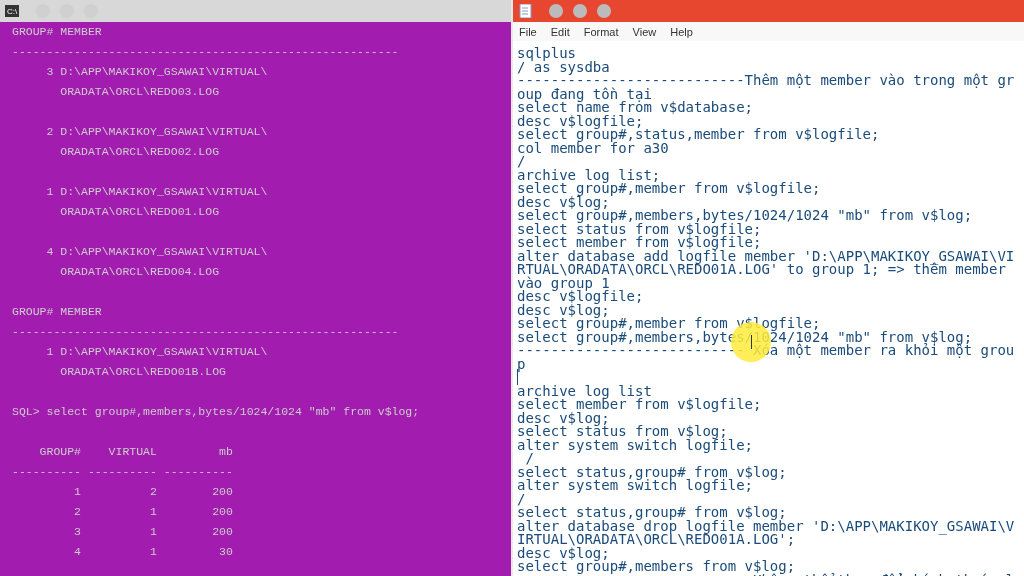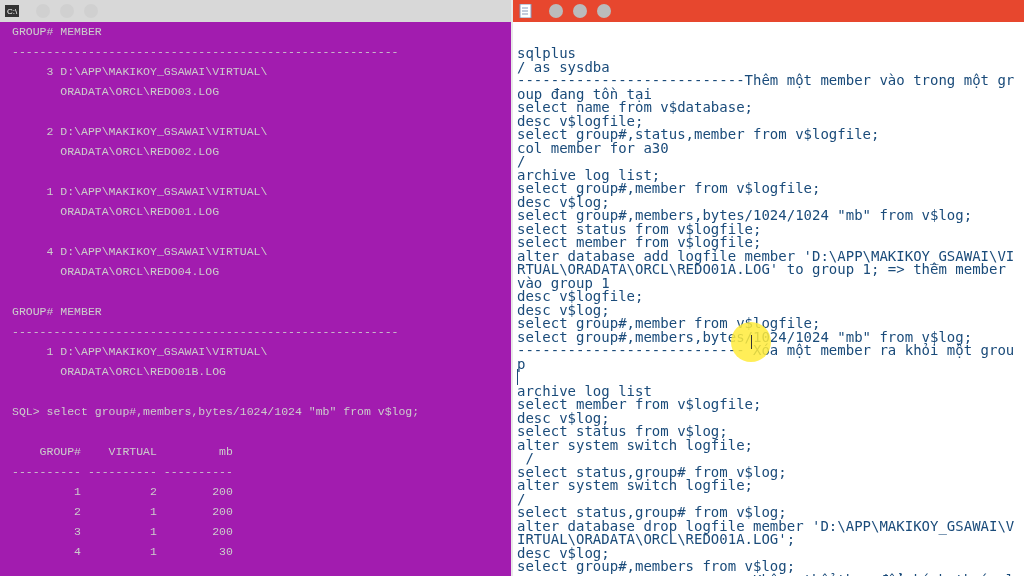--- a/index.html
+++ b/index.html
@@ -79,20 +79,27 @@
           <line x1="3" y1="7" x2="9" y2="7" stroke="#89b"></line>
           <line x1="3" y1="10" x2="9" y2="10" stroke="#89b"></line>
         </svg>
     </span>
     <div class="tb-btns">
       <div class="tb-btn"></div>
       <div class="tb-btn"></div>
       <div class="tb-btn"></div>
     </div>
   </div>
+  <div class="menubar">
+    <span>File</span>
+    <span>Edit</span>
+    <span>Format</span>
+    <span>View</span>
+    <span>Help</span>
+  </div>
   <div class="np-body"><span>sqlplus
 / as sysdba
 ---------------------------Thêm một member vào trong một group đang tồn tại
 select name from v$database;
 desc v$logfile;
 select group#,status,member from v$logfile;
 col member for a30
 /
 archive log list;
 select group#,member from v$logfile;

